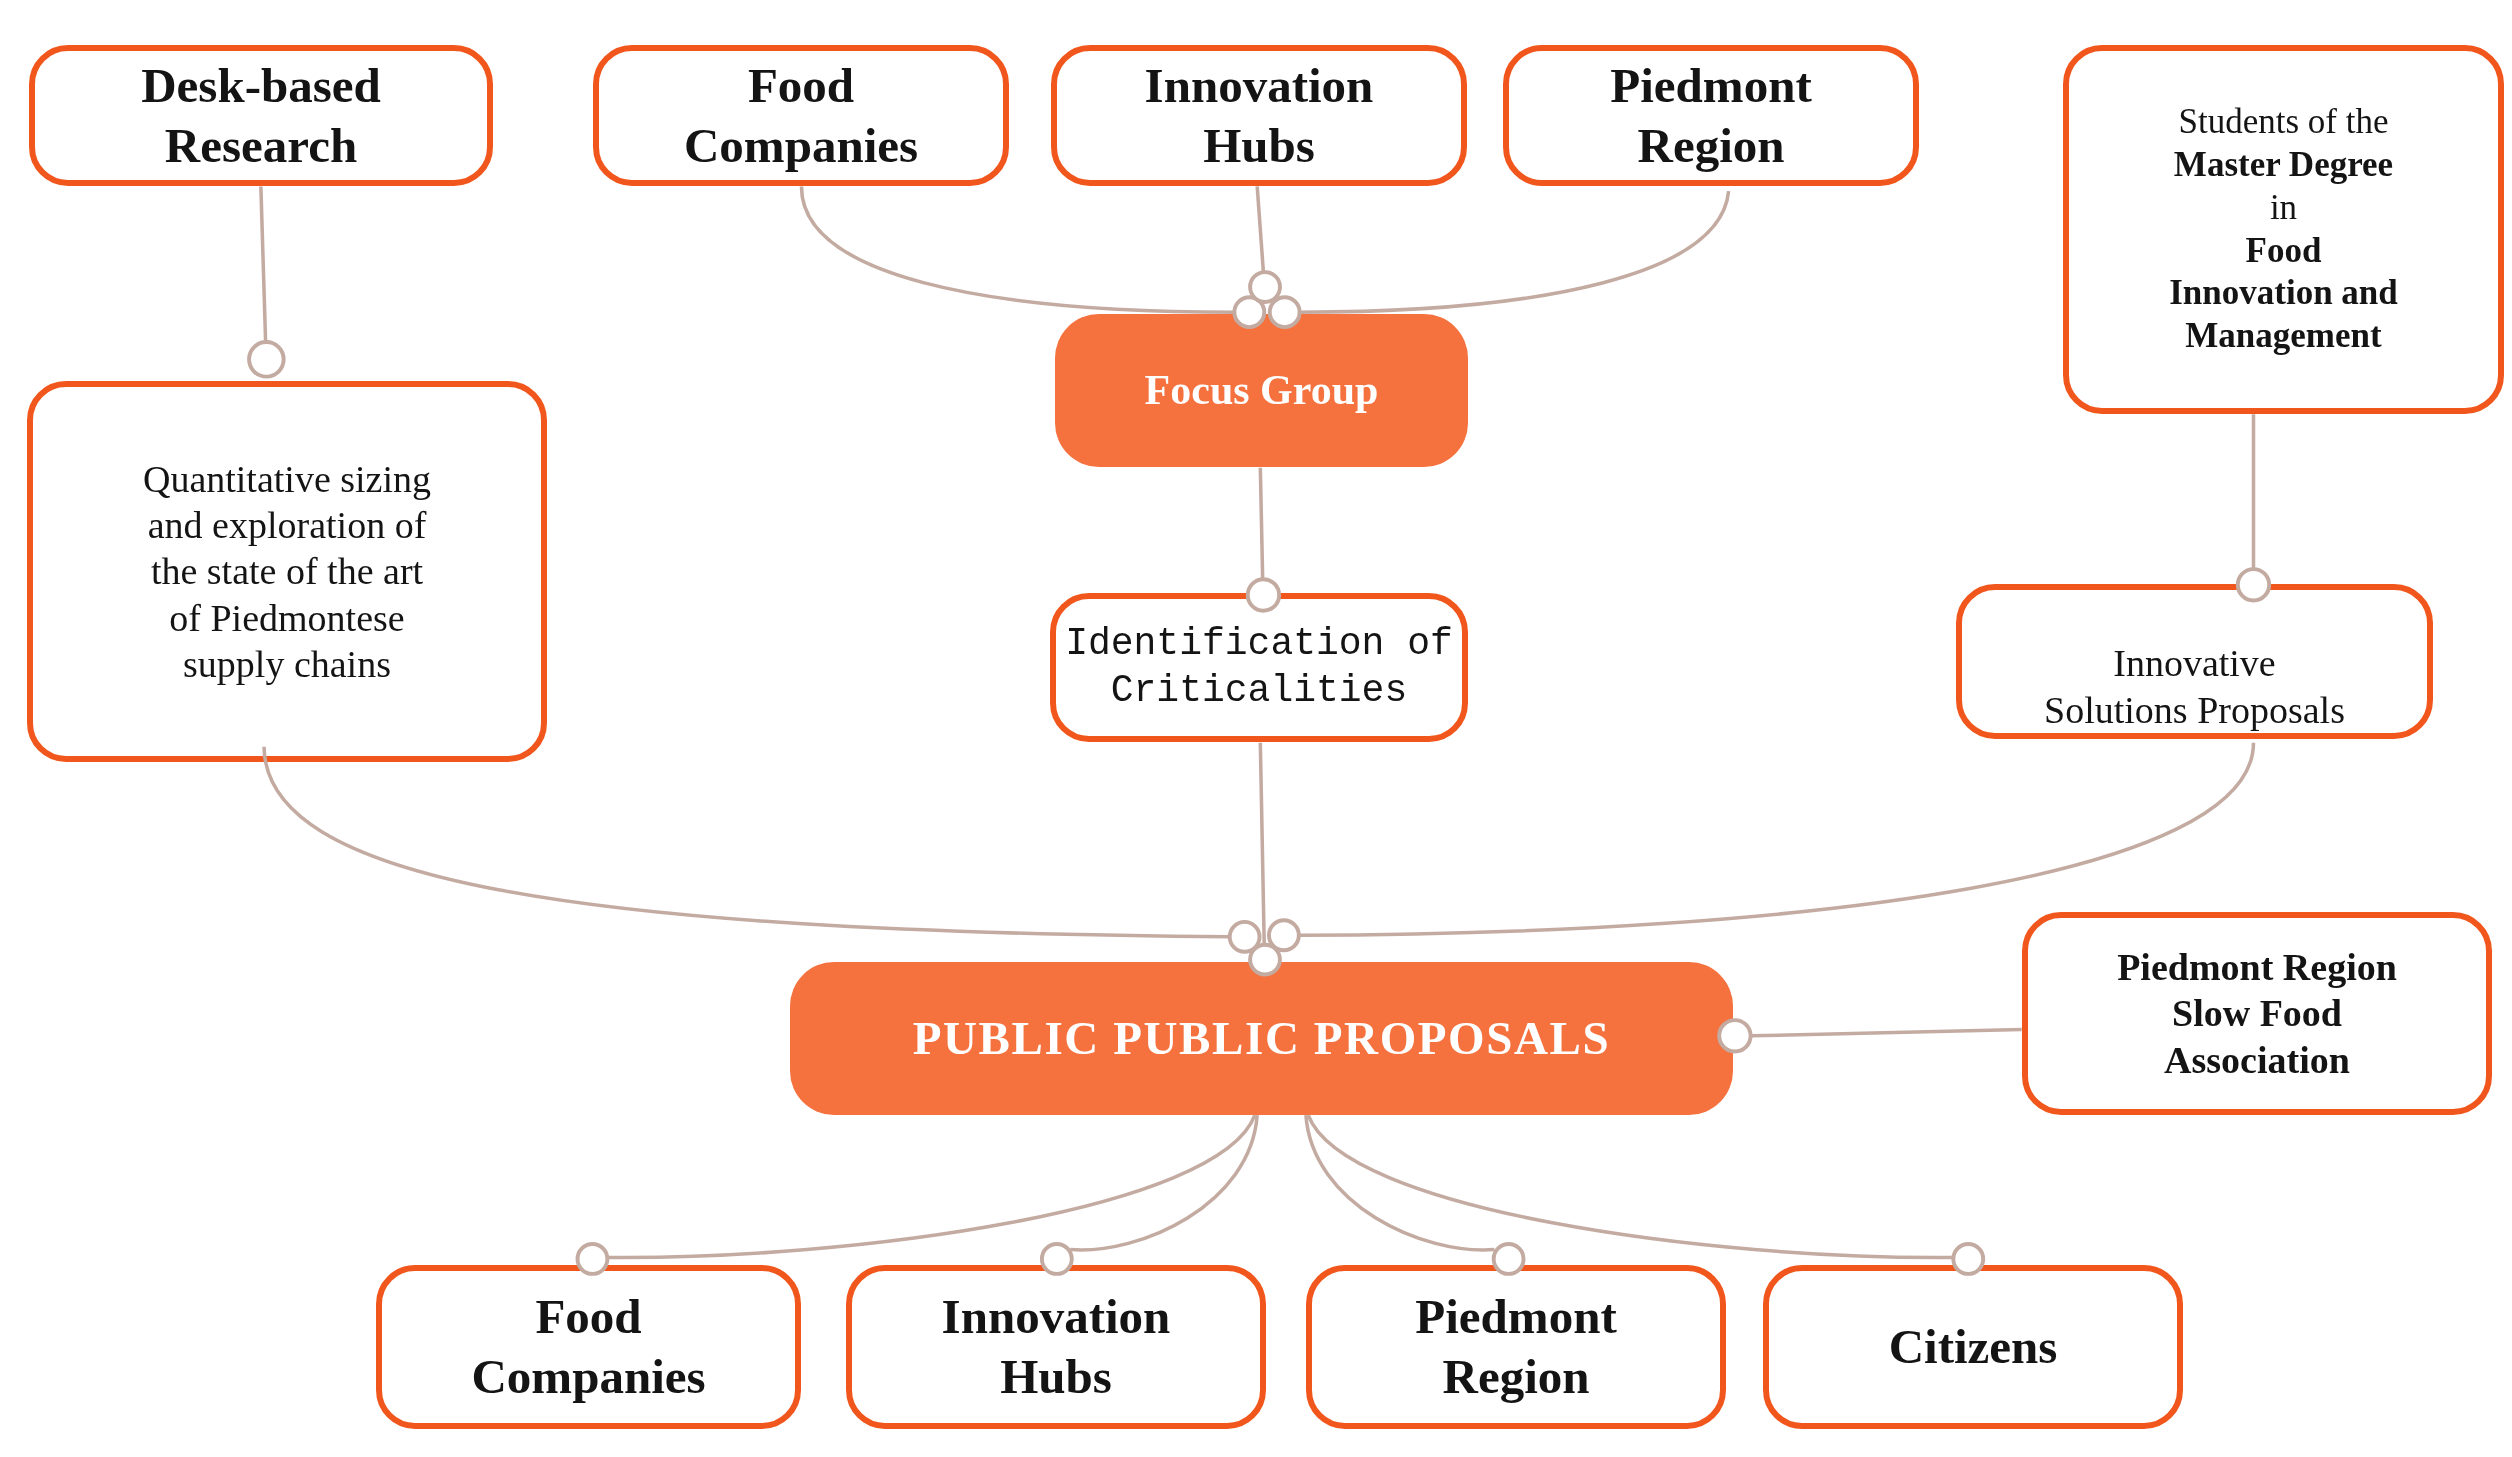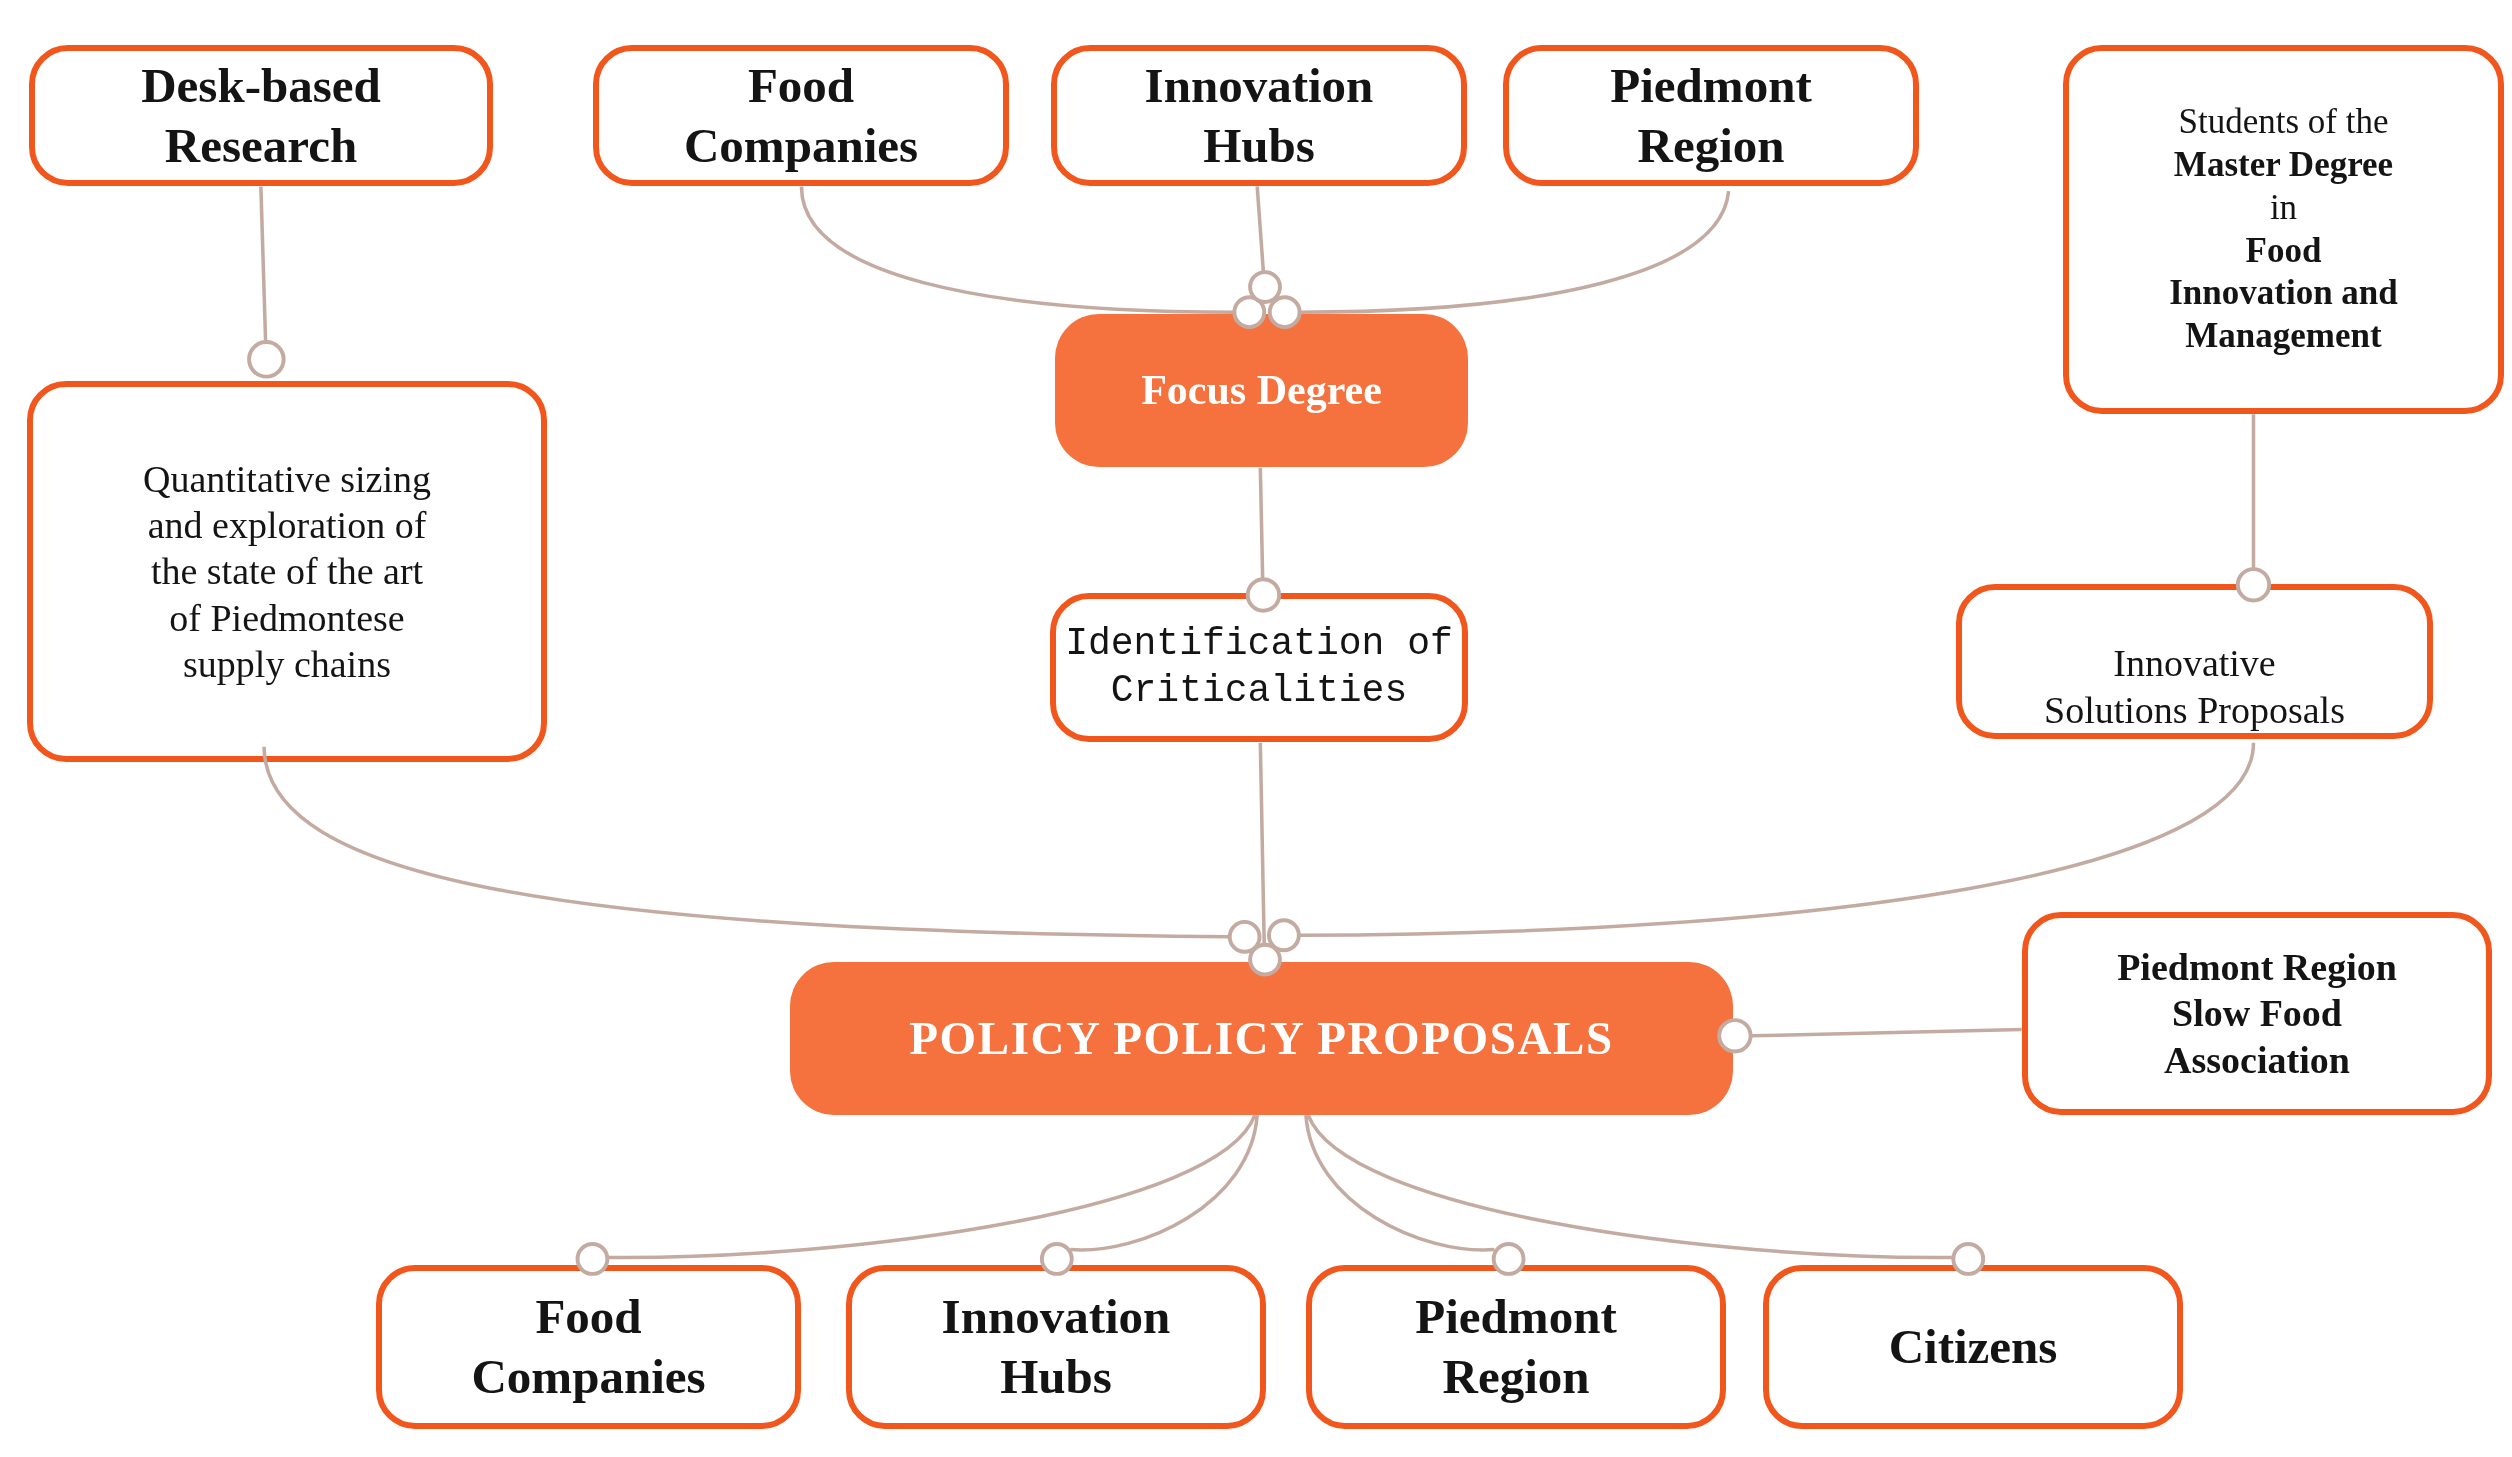--- a/index.html
+++ b/index.html
@@ -102,35 +102,35 @@
 
   <div class="node outlined fs48" style="left:27px; top:365px; width:520px; height:381px;margin-top:16px;">
     <span class="ln">Quantitative sizing</span>
     <span class="ln">and exploration of</span>
     <span class="ln">the state of the art</span>
     <span class="ln">of Piedmontese</span>
     <span class="ln">supply chains</span>
   </div>
 
   <div class="node filled bold fs54" style="left:1055px; top:314px; width:413px; height:153px;">
-    <span class="ln">Focus Degree</span>
+    <span class="ln">Focus Group</span>
   </div>
 
   <div class="node outlined fs48" style="left:1050px; top:593px; width:418px; height:149px;font-family:Liberation Mono, monospace;">
     <span class="ln">Identification of</span>
     <span class="ln">Criticalities</span>
   </div>
 
   <div class="node outlined fs48" style="left:1956px; top:584px; width:477px; height:155px;justify-content:flex-end;">
     <span class="ln">Innovative</span>
     <span class="ln">Solutions Proposals</span>
   </div>
 
   <div class="node filled bold fs60" style="left:790px; top:962px; width:943px; height:153px;">
-    <span class="ln">POLICY POLICY PROPOSALS</span>
+    <span class="ln">PUBLIC PUBLIC PROPOSALS</span>
   </div>
 
   <div class="node outlined bold fs48" style="left:2022px; top:912px; width:470px; height:203px;">
     <span class="ln">Piedmont Region</span>
     <span class="ln">Slow Food</span>
     <span class="ln">Association</span>
   </div>
 
   <div class="node outlined bold fs50" style="left:376px; top:1265px; width:425px; height:164px;">
     <span class="ln">Food</span>

